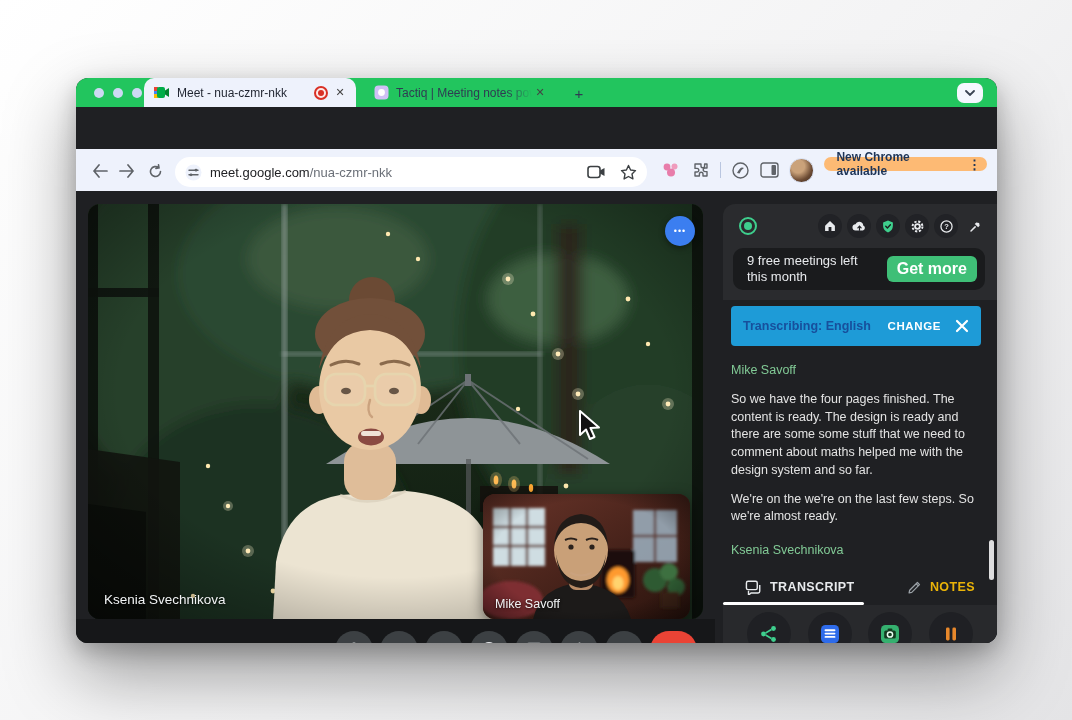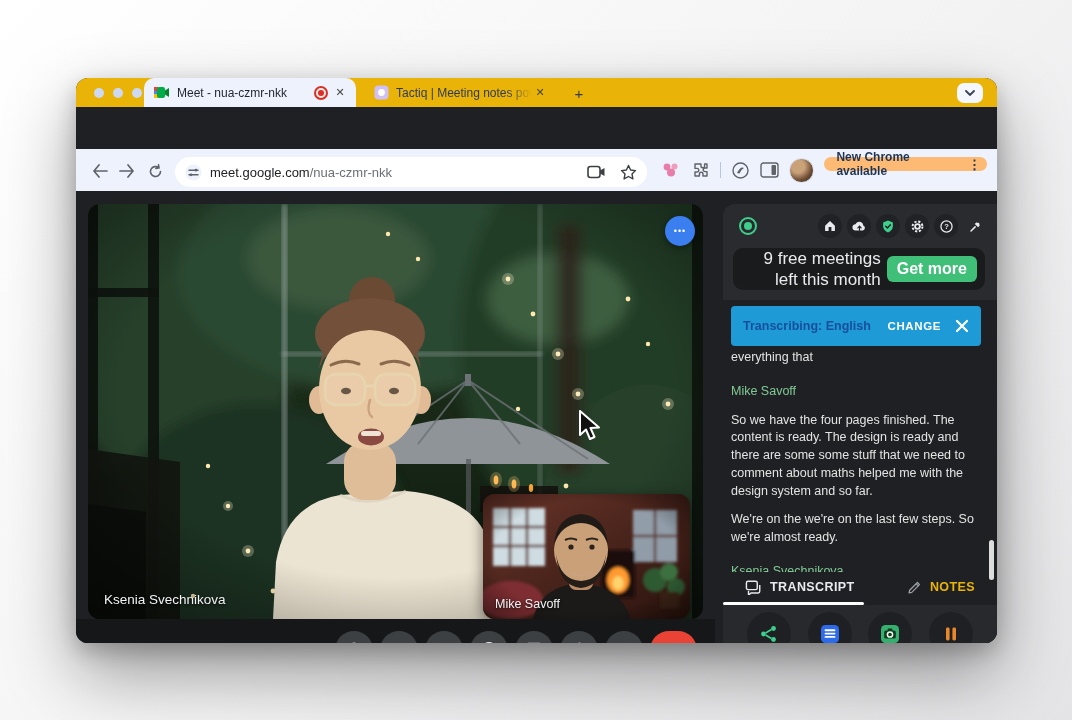--- a/index.html
+++ b/index.html
@@ -9,21 +9,21 @@
     background: linear-gradient(135deg, #ffffff 0%, #f3f3f4 55%, #e4e4e6 100%);
     position: relative;
   }
   .window {
     position:absolute; left:76px; top:78px; width:921px; height:565px;
     border-radius:12px; overflow:hidden;
     box-shadow: 0 30px 70px rgba(0,0,0,.38), 0 8px 22px rgba(0,0,0,.22);
     background:#1f2023;
   }
   
-  .tabstrip { position:relative; height:29px; background:#eab308; }
+  .tabstrip { position:relative; height:29px; background:#22c55e; }
   .traffic { position:absolute; left:18px; top:10px; display:flex; gap:9px; }
   .traffic span { width:10px; height:10px; border-radius:50%; background:#cdd9f3; }
   .tab { position:absolute; top:0; height:29px; display:flex; align-items:center; font-size:12px; }
   .tab.active { left:68px; width:212px; background:#eef2fc; border-radius:10px 10px 0 0; color:#1f2430; padding:0 8px 0 10px; }
   .tab.inactive { left:288px; width:192px; color:#2f3b52; padding:0 8px 0 10px; }
   .tab .title { flex:1; white-space:nowrap; overflow:hidden; margin-left:7px; -webkit-mask-image:linear-gradient(90deg,#000 82%,transparent); mask-image:linear-gradient(90deg,#000 82%,transparent); }
   .tab .close { width:16px; height:16px; border-radius:50%; display:flex; align-items:center; justify-content:center; font-size:11px; color:#444; }
   .rec-badge { width:14px; height:14px; border:2px solid #d93025; border-radius:50%; display:flex; align-items:center; justify-content:center; margin:0 4px; background:#fde9e7; }
   .rec-badge i { width:6px; height:6px; background:#d93025; border-radius:50%; }
   .newtab-btn { position:absolute; left:494px; top:6px; width:18px; height:18px; color:#2f3b52; font-size:15px; display:flex; align-items:center; justify-content:center; }
@@ -60,21 +60,21 @@
   .ctl.hangup { width:47px; border-radius:19px; background:#ea4335; }
   
   .panel { position:relative; width:282px; height:100%; background:#1f2023; font-size:12.5px; }
   .panel-header { position:absolute; left:8px; right:0; top:13px; height:96px; background:#2a2b2e; border-radius:12px 0 0 0; }
   .hdr-row { display:flex; align-items:center; padding:10px 10px 0 16px; }
   .logo-ring { width:18px; height:18px; border:2px solid #3ecf8d; border-radius:50%; display:flex; align-items:center; justify-content:center; }
   .logo-ring i { width:8px; height:8px; background:#3ecf8d; border-radius:50%; }
   .hdr-icons { margin-left:auto; display:flex; align-items:center; gap:5px; }
   .hdr-icons .hic { width:24px; height:24px; border-radius:50%; background:#212226; display:flex; align-items:center; justify-content:center; }
   .quota-card { position:absolute; left:10px; right:12px; top:44px; height:42px; background:#1a1b1d; border-radius:10px; display:flex; align-items:center; padding:0 8px 0 14px; }
-  .quota-text { flex:1; color:#e8eaed; font-size:17px; line-height:1.25; text-align:right; }
+  .quota-text { flex:1; color:#e8eaed; font-size:13px; line-height:1.25; text-align:left; }
   .getmore-btn { background:#3fbf77; color:#fff; font-size:16px; font-weight:600; border-radius:6px; padding:4px 10px; margin-left:6px; white-space:nowrap; }
   .banner { position:absolute; left:16px; right:16px; top:115px; height:40px; background:#1e9bd7; border-radius:4px; display:flex; align-items:center; padding:0 12px; }
   .banner .status { color:#174f9c; font-weight:700; font-size:12.5px; flex:1; }
   .banner .change { color:#fff; font-weight:700; font-size:11.5px; letter-spacing:.6px; margin-right:14px; }
   .transcript { position:absolute; left:16px; right:14px; top:155px; height:226px; overflow:hidden; color:#e3e3e3; line-height:1.42; }
   .t-partial { margin-top:3px; }
   .t-speaker { color:#81c995; margin-top:16px; }
   .t-para { margin-top:11px; }
   .scroll-thumb { position:absolute; right:3px; top:349px; width:5px; height:40px; background:rgba(255,255,255,.85); border-radius:3px; }
   .panel-tabs { position:absolute; left:8px; right:0; top:378px; height:36px; display:flex; align-items:center; }
@@ -474,21 +474,20 @@
 
       <div class="banner">
         <span class="status">Transcribing: English</span>
         <span class="change">CHANGE</span>
         <svg width="14" height="14" viewBox="0 0 14 14">
           <path d="M2,2 L12,12 M12,2 L2,12" stroke="#ffffff" stroke-width="2.2" stroke-linecap="round"></path>
         </svg>
       </div>
 
       <div class="transcript">
-        <div class="t-partial">everything that</div>
         <div class="t-speaker">Mike Savoff</div>
         <div class="t-para">So we have the four pages finished. The content is ready. The design is ready and there are some some stuff that we need to comment about maths helped me with the design system and so far.</div>
         <div class="t-para">We're on the we're on the last few steps. So we're almost ready.</div>
         <div class="t-speaker">Ksenia Svechnikova</div>
 
       </div>
       <div class="scroll-thumb"></div>
 
       <div class="panel-tabs">
         <div class="ptab trans">

